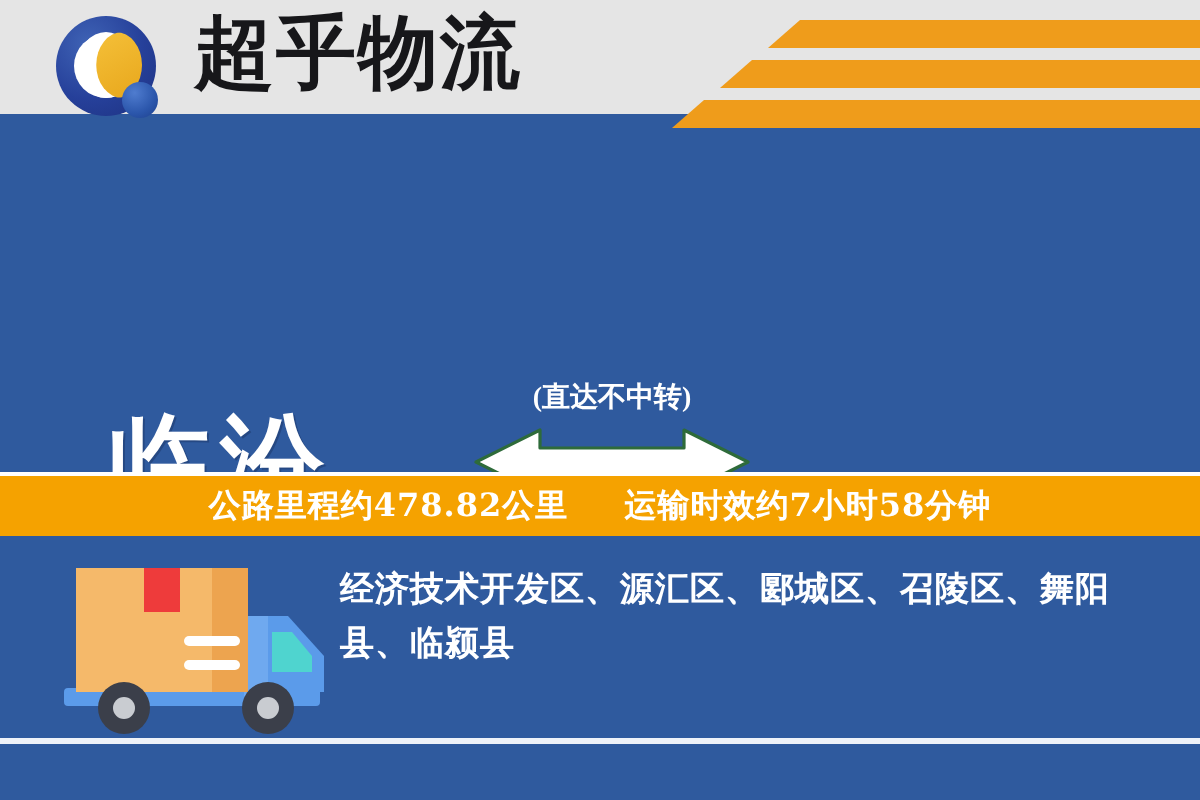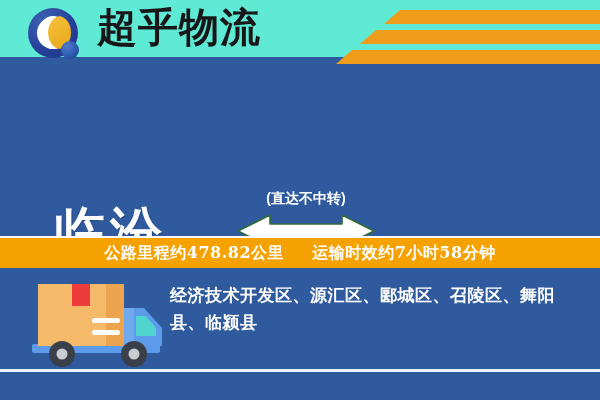--- a/index.html
+++ b/index.html
@@ -17,21 +17,21 @@
     overflow: hidden;
     background: #2f5a9e;
   }
 
   
   .header {
     position: absolute;
     left: 0; top: 0;
     width: 600px;
     height: 57px;
-    background: #5eead4;
+    background: #e5e5e5;
   }
   .logo-mark {
     position: absolute;
     left: 28px; top: 8px;
     width: 58px; height: 58px;
   }
   .logo-ring {
     position: absolute;
     left: 0; top: 0;
     width: 50px; height: 50px;
@@ -125,21 +125,21 @@
   .city-origin { left: 54px; }
   .city-dest   { left: 388px; }
 
   .arrow-block {
     position: absolute;
     left: 232px; top: 115px;
     width: 148px;
     text-align: center;
   }
   .arrow-note-top {
-    font-family: Liberation Sans, sans-serif;
+    font-family: Liberation Serif, serif;
     font-size: 14px;
     font-weight: bold;
     color: #ffffff;
     letter-spacing: 0px;
     white-space: nowrap;
   }
   .arrow-svg {
     display: block;
     margin: 3px auto 0;
   }

